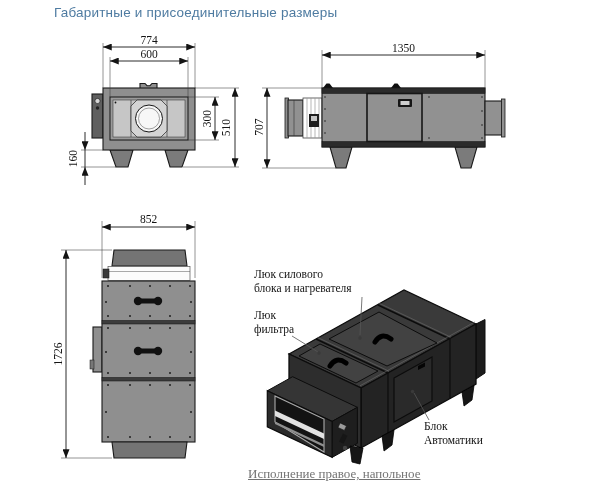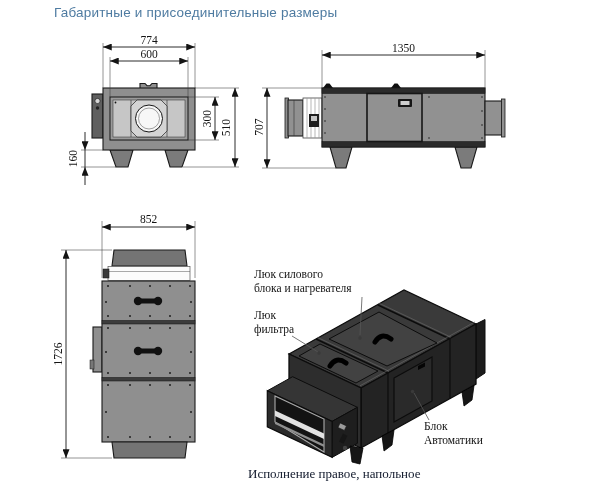--- a/index.html
+++ b/index.html
@@ -1,20 +1,20 @@
 <!DOCTYPE html>
 <html><head>
 <meta charset="utf-8">
 <style>
   html,body{margin:0;padding:0;background:#ffffff;}
   #stage{position:relative;width:615px;height:500px;background:#ffffff;overflow:hidden;
          font-family:"Liberation Sans","DejaVu Sans",sans-serif;}
   .title{position:absolute;left:54px;top:5px;font-size:13.5px;color:#4e7ba1;letter-spacing:.2px;}
-  .caption{position:absolute;left:248px;top:466px;font-size:13px;color:#0f172a;
-           font-family:"Liberation Serif","DejaVu Serif",serif;}
+  .caption{position:absolute;left:248px;top:466px;font-size:13px;color:#737373;
+           font-family:"Liberation Serif","DejaVu Serif",serif;text-decoration:underline;}
   svg{position:absolute;overflow:visible;}
   svg text{font-family:"Liberation Serif","DejaVu Serif",serif;font-size:11.5px;fill:#141414;}
   .ext{stroke:#3c3c3c;stroke-width:.55;fill:none;}
   .dim{stroke:#141414;stroke-width:.9;fill:none;}
   .obj{stroke:#1a1a1a;stroke-width:1.1;}
   .iso-label{font-size:11.5px;}
   .leader{stroke:#555;stroke-width:.8;fill:none;}
 </style>
 </head>
 <body>

